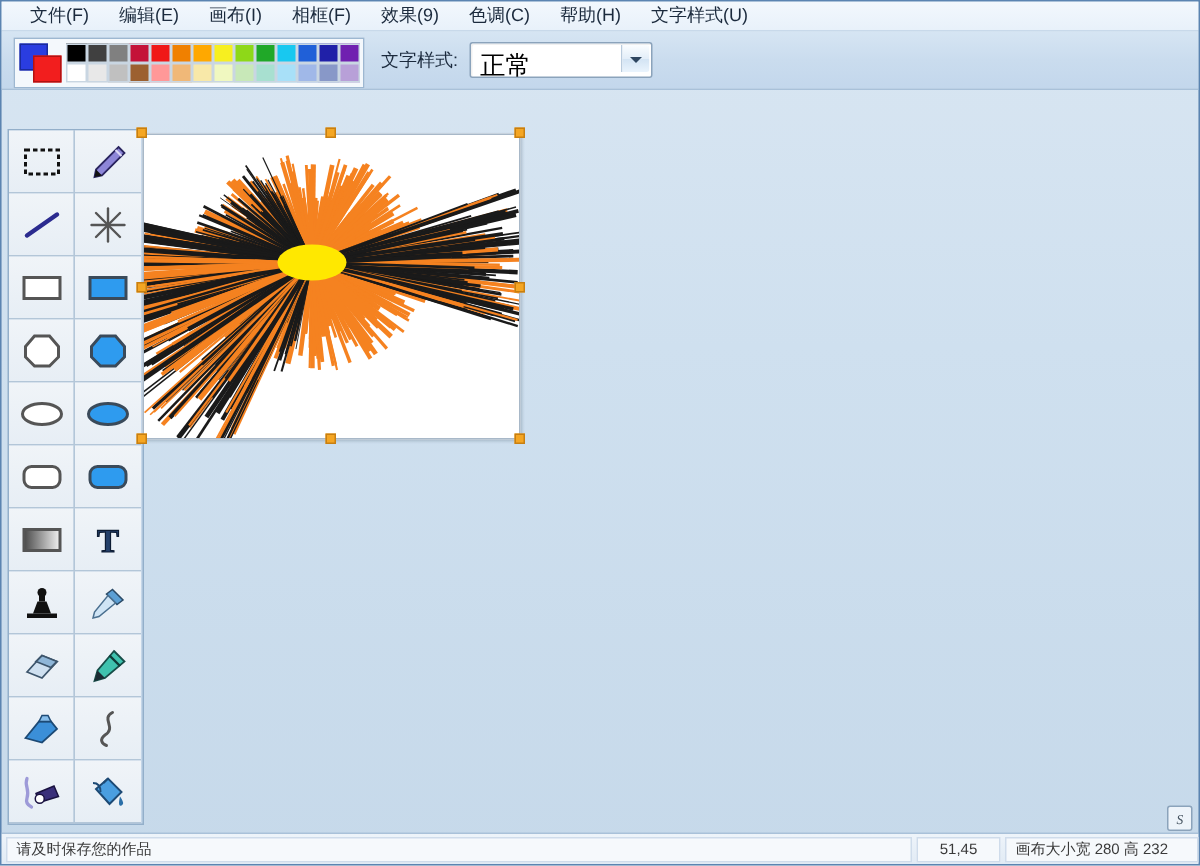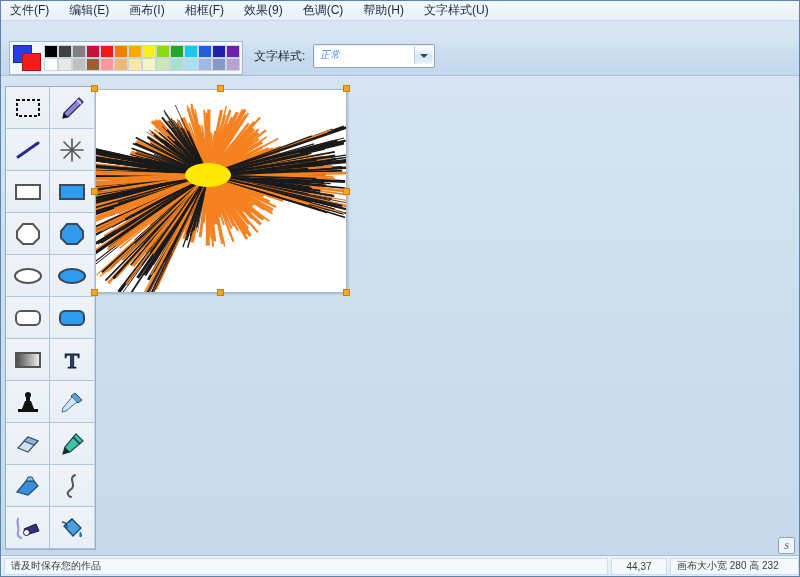--- a/index.html
+++ b/index.html
@@ -47,35 +47,34 @@
   .wbtn.min i{left:7px;bottom:4px;width:11px;height:3px;background:#4a6b8c;border:1px solid #5b7e9e;}
   .wbtn.max i{left:8px;top:4px;width:10px;height:9px;border:2px solid #4a6b8c;background:#fff;}
   .wbtn.close i{
     left:12px;top:3px;width:2px;height:12px;background:#fff;transform:rotate(45deg);
     box-shadow:0 0 0 0 transparent;
   }
   .wbtn.close i.b{transform:rotate(-45deg);}
 
   
   .menubar{
-    height:19px;display:flex;align-items:center;
+    height:19px;display:flex;align-items:center;padding-left:10px;
     background:linear-gradient(#f3f8fd,#e8f1fa);
     border-bottom:1px solid #c8d9ea;
   }
   .menu-item{
     font-size:12px;color:#1b2a3d;padding:1px 9px 2px 9px;margin-right:2px;
     white-space:nowrap;cursor:default;
   }
 
   
   .toolbar{
     height:38px;position:relative;
     background:linear-gradient(#d6e5f3 0%,#cadcee 50%,#c3d7ec 100%);
     border-bottom:1px solid #a9c1d9;
-    margin-top:16px;
   }
   .palette-box{
     position:absolute;left:8px;top:4px;height:30px;
     display:flex;align-items:center;
     background:#f4f8fc;border:1px solid #9db7d1;padding:1px 2px;
   }
   .cur-colors{position:relative;width:28px;height:26px;margin:0 3px 0 1px;}
   .cur-colors .back{
     position:absolute;left:0;top:0;width:17px;height:16px;
     background:#2a3de0;border:1px solid #1a2a9c;
@@ -87,21 +86,21 @@
   .swatch-grid{display:grid;grid-template-rows:repeat(2,13px);grid-auto-flow:column;gap:0;}
   .sw{width:14px;height:13px;box-sizing:border-box;border:1px solid #c9d6e2;}
 
   
   .ts-label{position:absolute;left:253px;top:11px;font-size:12px;color:#1b2a3d;}
   .combo-wrap{
     position:absolute;left:312px;top:7px;width:120px;height:22px;
     background:#fff;border:1px solid #8ba3bb;border-radius:2px;
     box-shadow:inset 1px 1px 0 rgba(0,0,0,.06);
   }
-  .combo-val{position:absolute;left:6px;top:3px;font-size:10px;color:#3b82f6;font-style:italic;}
+  .combo-val{position:absolute;left:6px;top:3px;font-size:17px;color:#000000;}
   .combo-arrow{
     position:absolute;right:1px;top:1px;width:18px;height:18px;
     background:linear-gradient(#fafdff,#e3eef9 50%,#d2e3f3 51%,#eaf4fd);
     border-left:1px solid #b9cbdd;border-radius:0 2px 2px 0;
   }
   .combo-arrow::after{
     content:"";position:absolute;left:5px;top:8px;
     border-left:4px solid transparent;border-right:4px solid transparent;
     border-top:4px solid #2e4660;
   }
@@ -1289,17 +1288,17 @@
     <div class="handle" style="left:248px;top:99px;"></div>
     <div class="handle" style="left:-4px;top:200px;"></div>
     <div class="handle" style="left:122px;top:200px;"></div>
     <div class="handle" style="left:248px;top:200px;"></div>
   </div>
 
   <div class="grip">S</div>
 
   <div class="statusbar">
     <div class="sb-cell sb-msg">请及时保存您的作品</div>
-    <div class="sb-cell sb-pos">44,37</div>
+    <div class="sb-cell sb-pos">51,45</div>
     <div class="sb-cell sb-size">画布大小宽 280 高 232</div>
   </div>
 
 </div>
 
 </body></html>

